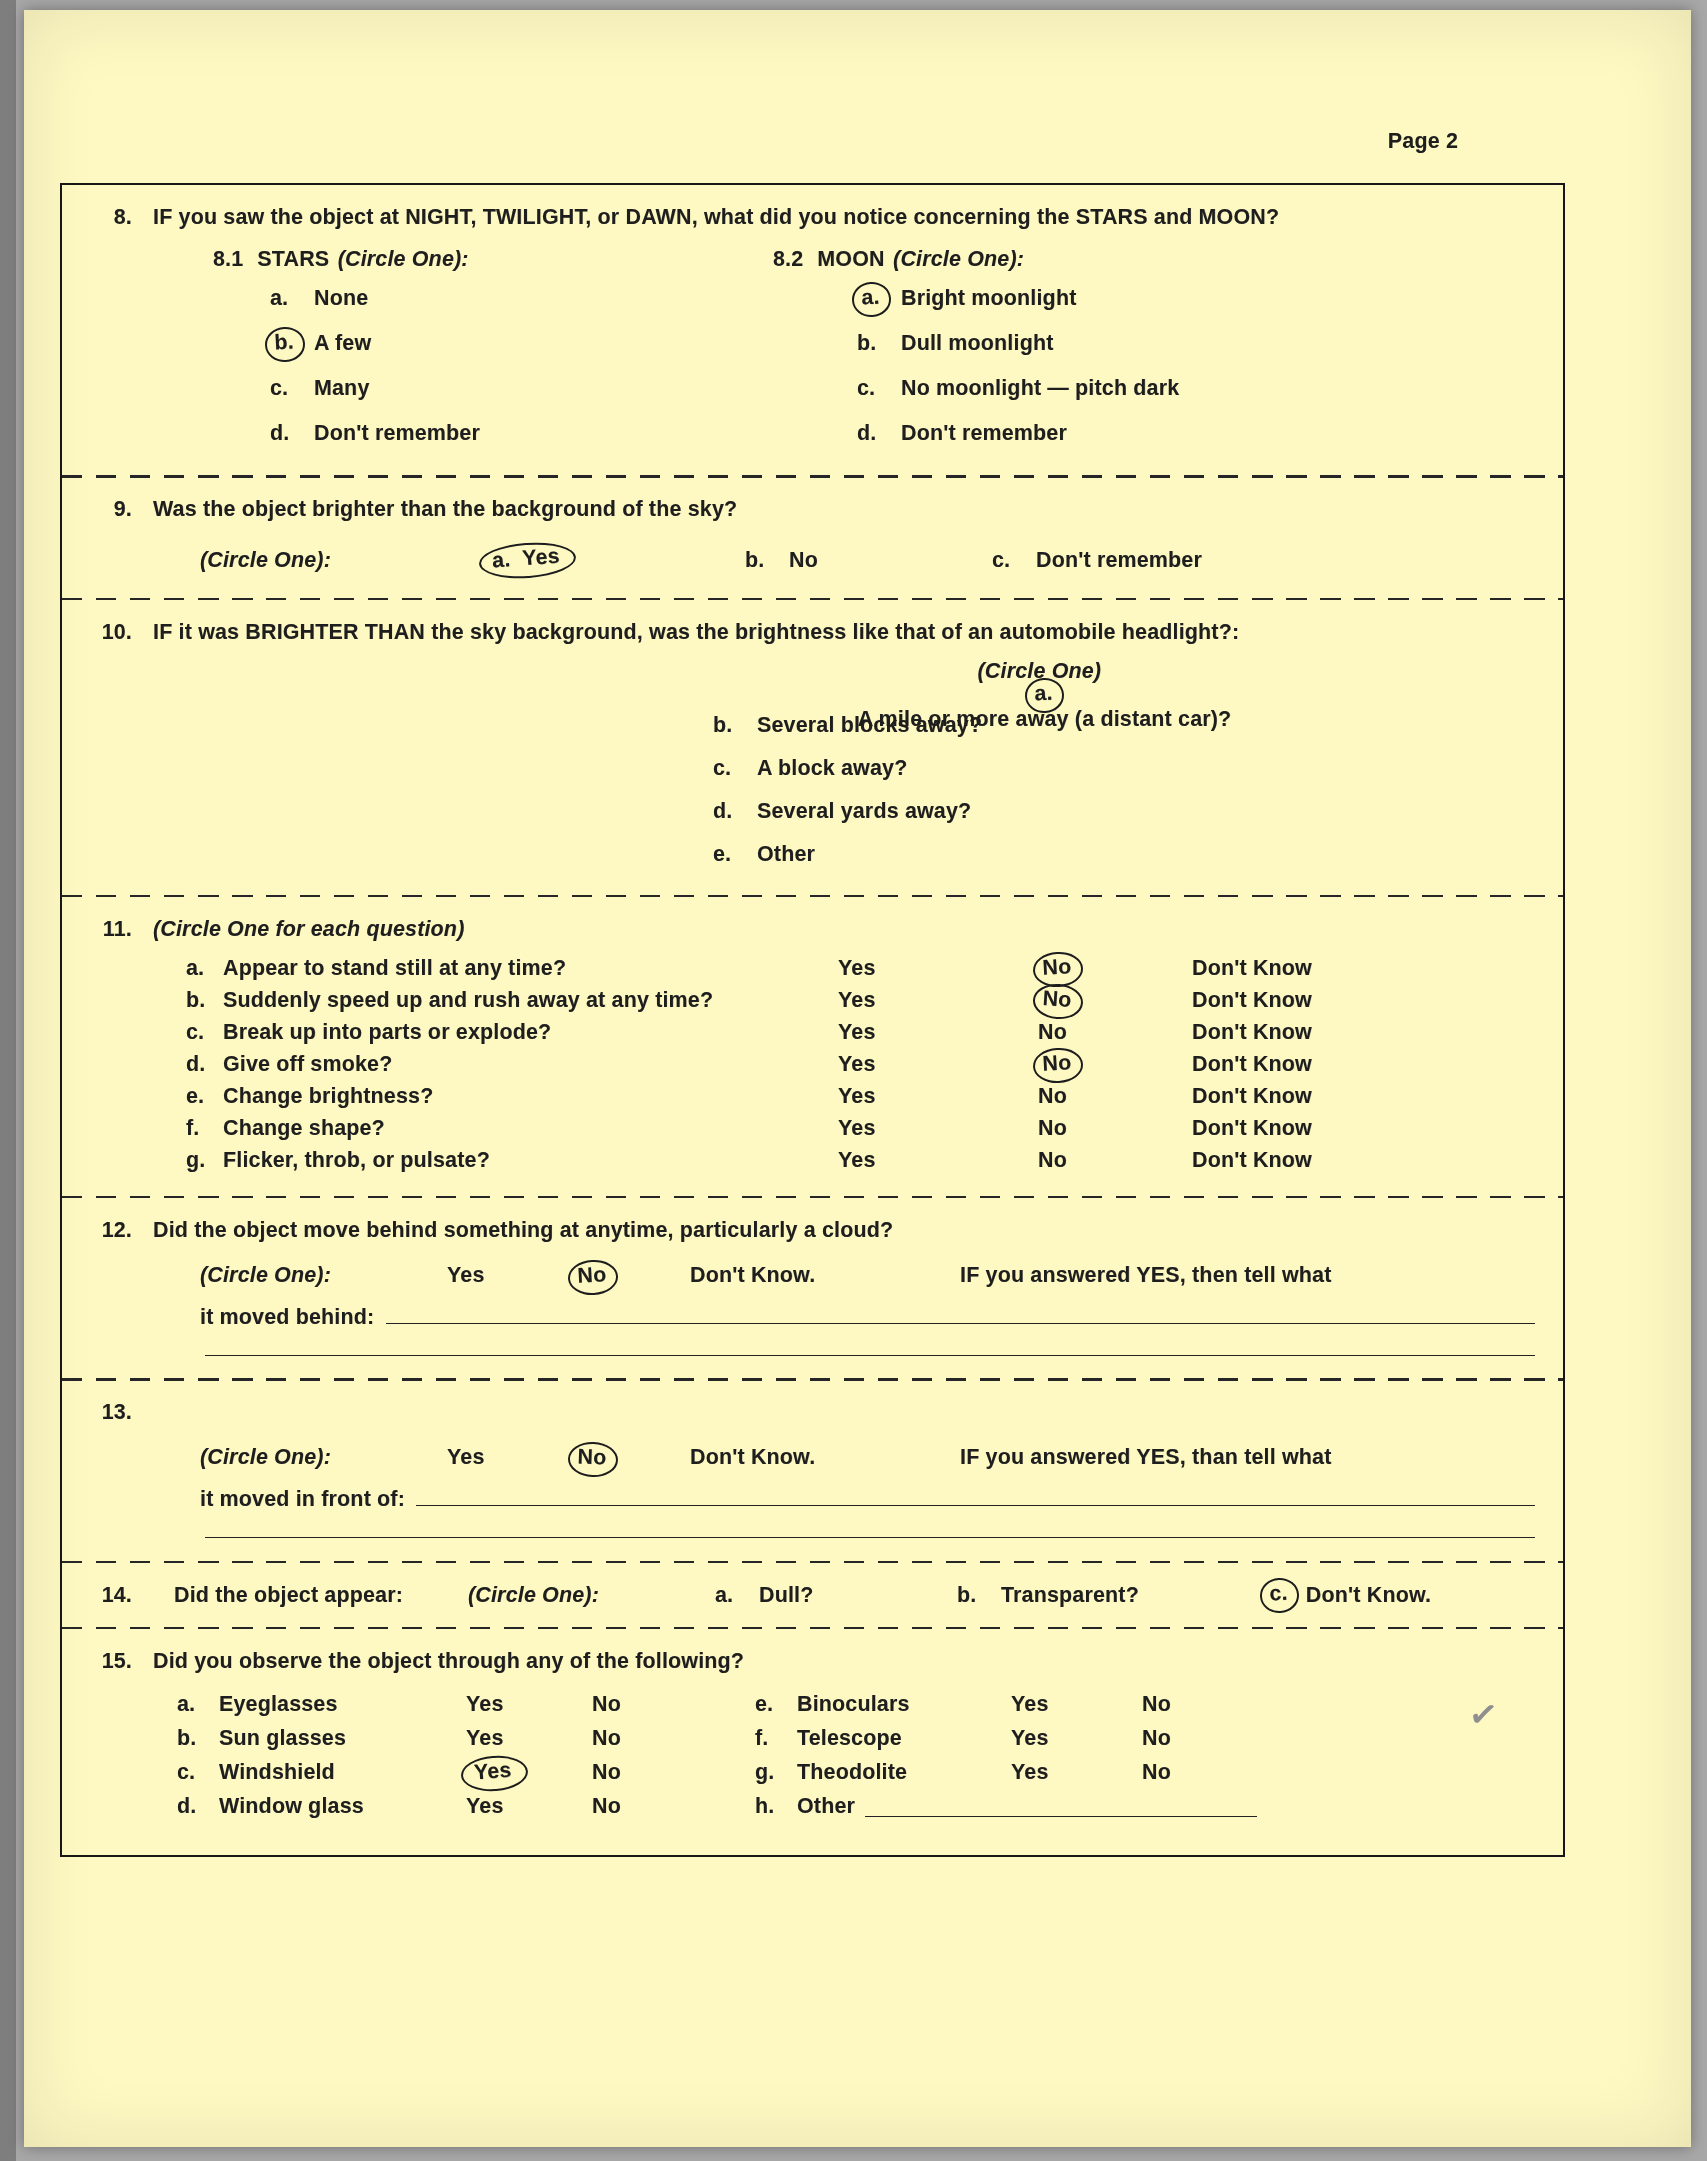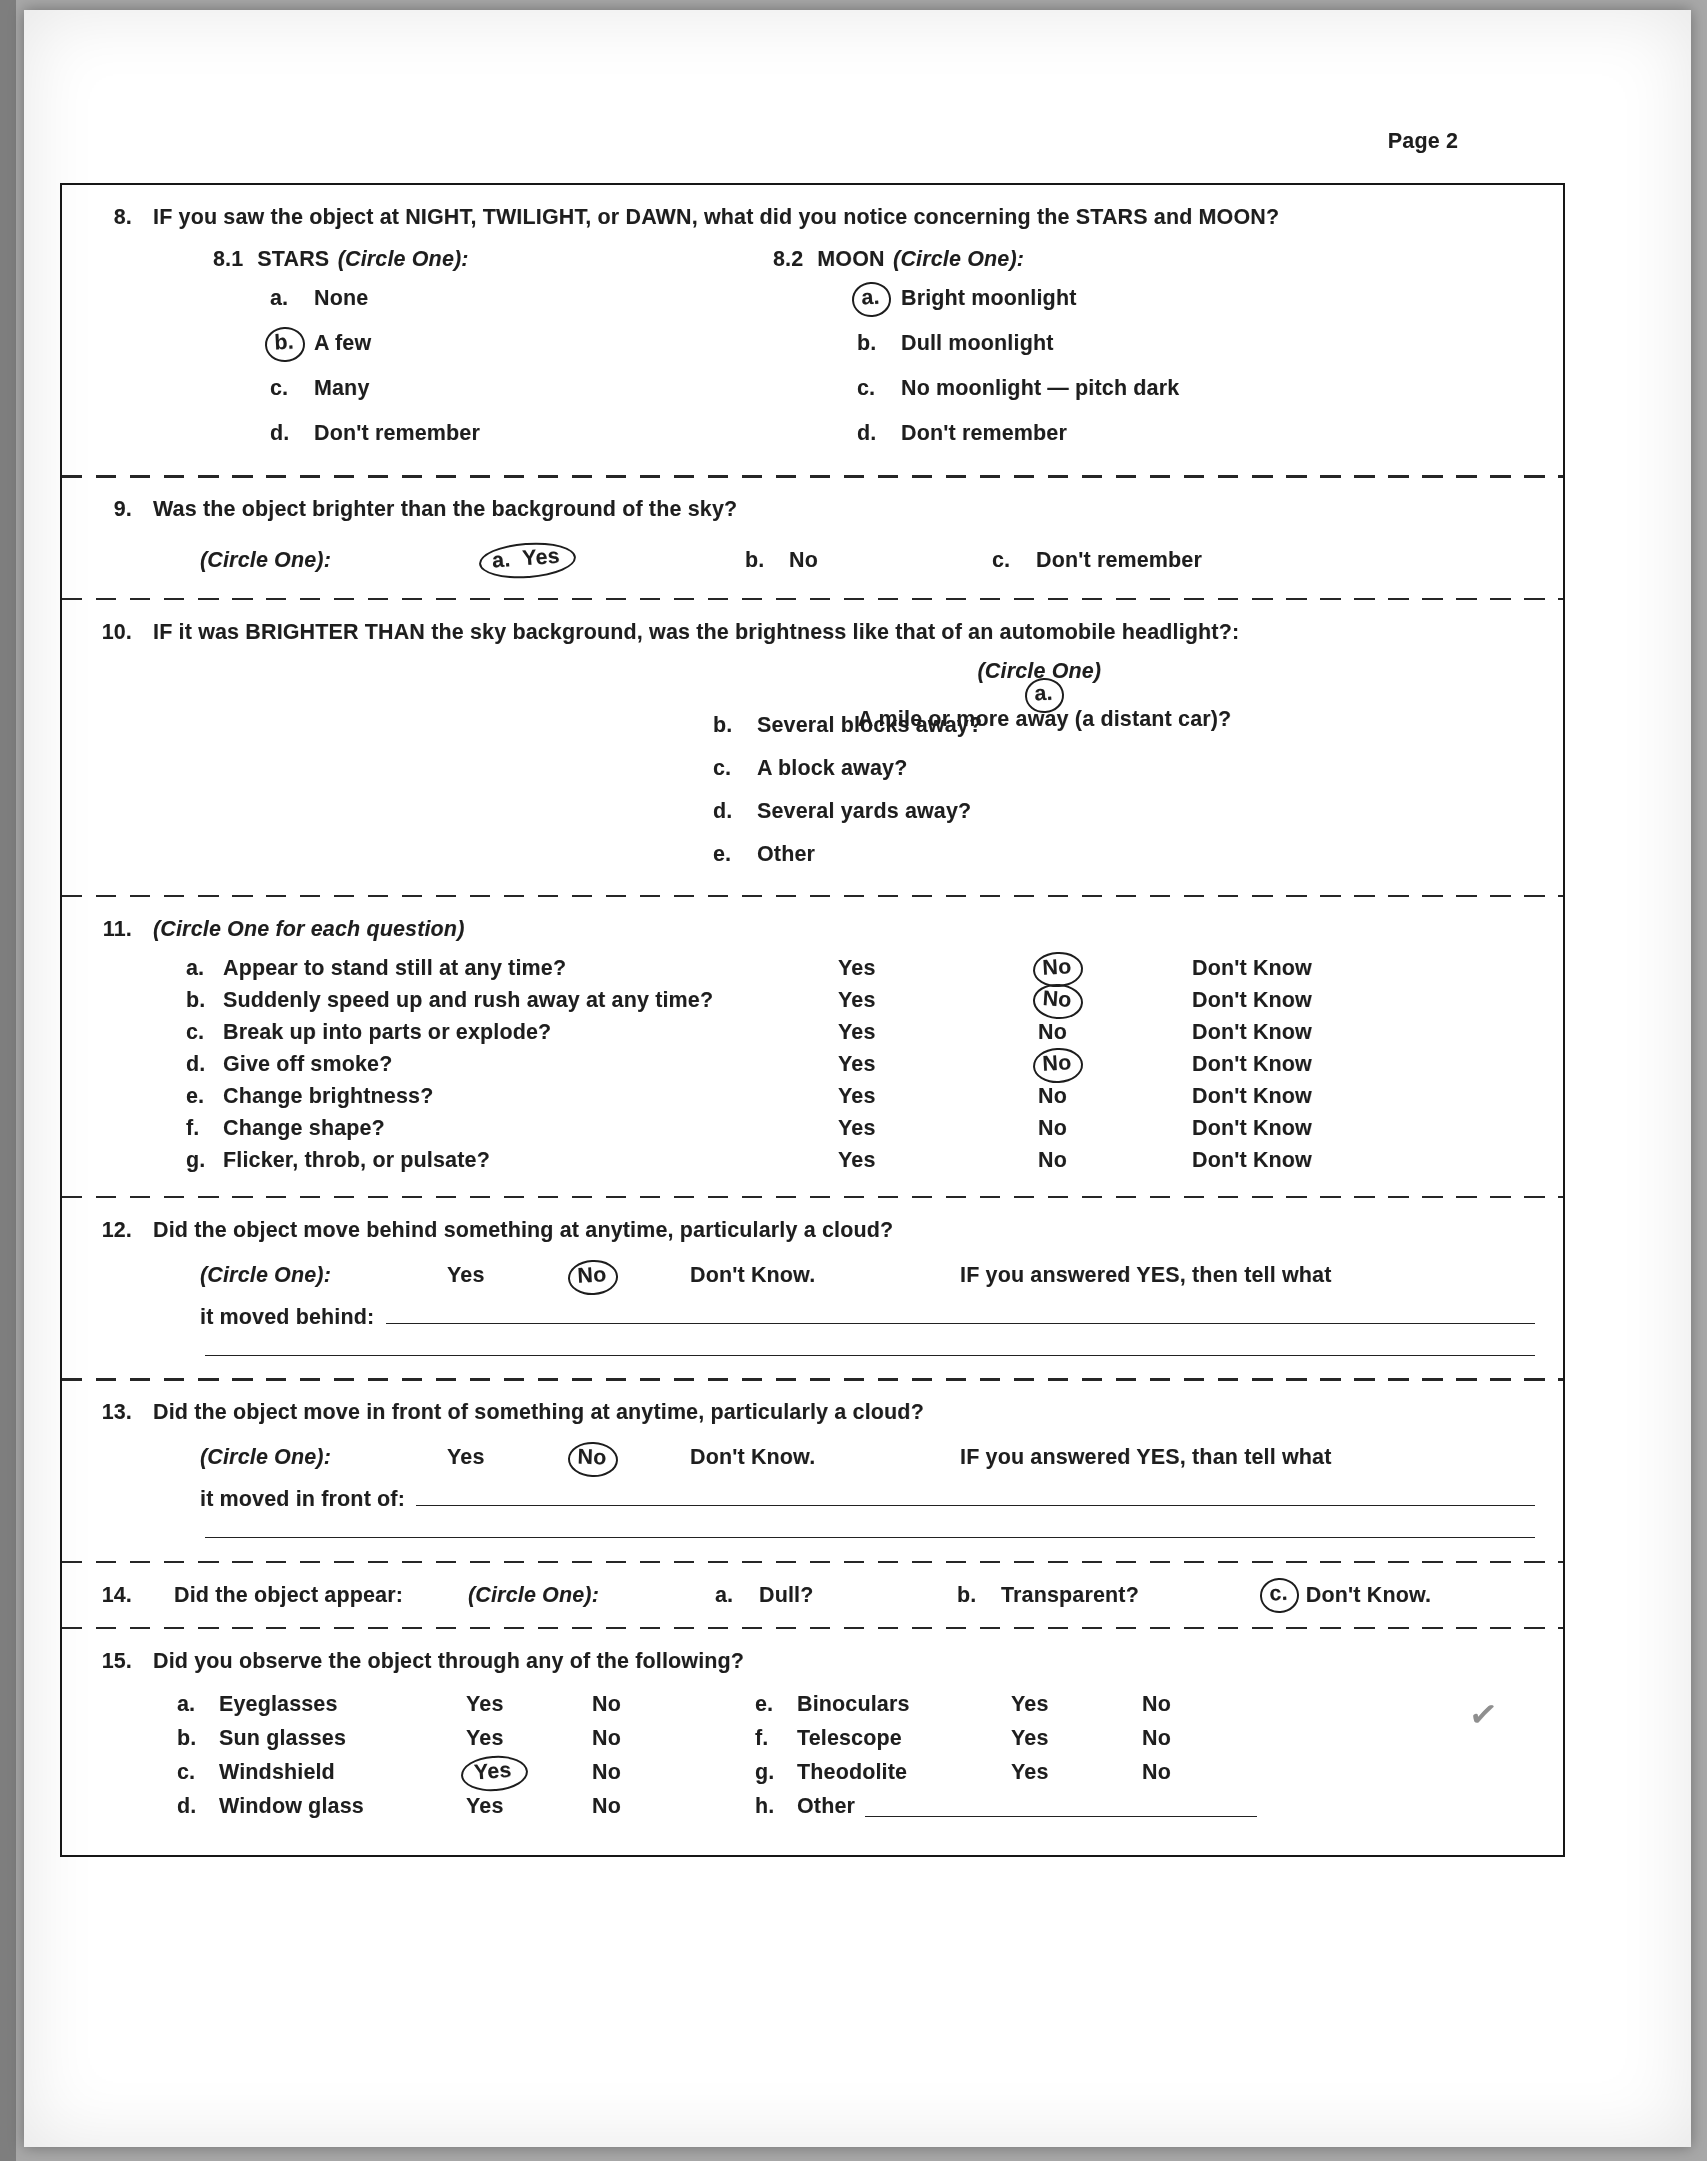--- a/index.html
+++ b/index.html
@@ -8,21 +8,21 @@
     background:#a8a8a8;
     font-family:"Liberation Sans", sans-serif;
     font-weight:700;
     color:#1e1e1e;
     position:relative;
     overflow:hidden;
   }
   .edge-strip { position:absolute; left:0; top:0; width:16px; height:100%; background:#7e7e7e; }
   .paper {
     position:absolute; left:24px; top:10.3px; right:17px; bottom:14px;
-    background:#ffffff;
+    background:#fef9c3;
     box-shadow: inset 0 0 75px rgba(0,0,0,0.10), 0 0 14px rgba(0,0,0,0.35);
     font-size:21.4px;
     letter-spacing:0.2px;
   }
   .page-num { position:absolute; top:119px; right:233px; font-size:21.4px; }
   .form-box {
     position:absolute; left:36px; right:126px; top:173px;
     border:2.8px solid #161616;
     background:transparent;
   }
@@ -286,21 +286,20 @@
         <span class="blank"></span>
       </div>
       <div class="fullline"></div>
     </section>
 
     <div class="sep"></div>
 
     <section class="sec">
       <div class="qline">
         <span class="qnum">13.</span>
-        <span>Did the object move in front of something at anytime, particularly a cloud?</span>
       </div>
       <div class="q1213-row">
         <span class="it">(Circle One):</span>
         <span>Yes</span>
         <span><span class="circ" style="transform:rotate(2deg);"><span>No</span></span></span>
         <span>Don't Know.</span>
         <span>IF you answered YES, than tell what</span>
       </div>
       <div class="movedline">
         <span>it moved in front of:</span>

